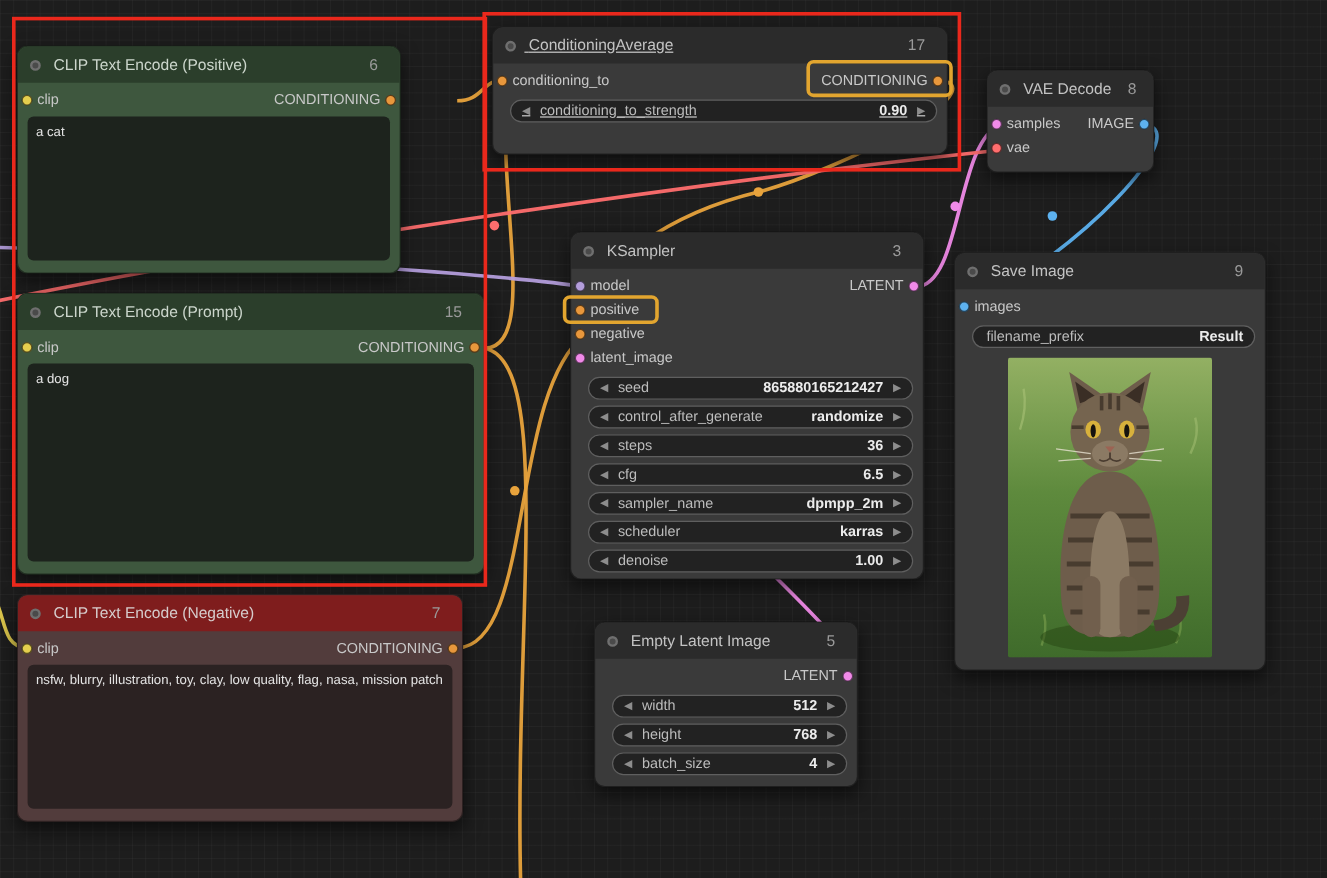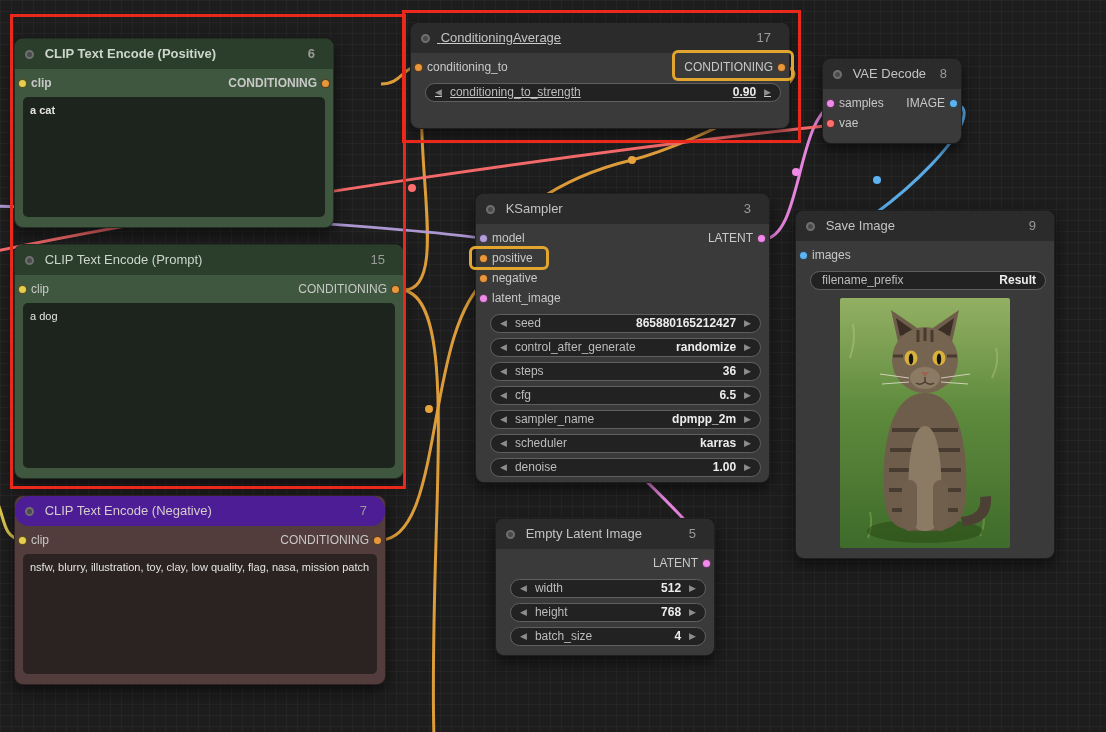--- a/index.html
+++ b/index.html
@@ -28,21 +28,21 @@
   .collapse-dot{
     display:inline-block;width:9px;height:9px;border-radius:50%;
     background:#4a4a4a;border:2px solid #6f6f6f;box-sizing:border-box;
     margin-right:7px;vertical-align:-1px;
   }
   .node-id{position:absolute;right:18px;top:0;color:#9a9a9a;font-size:13px;}
 
   .node.green{background:#3e573e;}
   .node.green .node-header{background:#2b3e2b;color:#ccd6cc;}
   .node.maroon{background:#523c3c;}
-  .node.maroon .node-header{background:#4c1d95;color:#d6cccc;border-radius:14px;}
+  .node.maroon .node-header{background:#7f1d1d;color:#d6cccc;}
 
   .ports{padding-top:4px;}
   .port-row{position:relative;height:20px;line-height:20px;}
   .pdot{
     position:absolute;width:9px;height:9px;border-radius:50%;top:5.5px;
     border:1px solid rgba(0,0,0,0.6);box-sizing:border-box;
   }
   .pdot.in{left:3px;}
   .pdot.out{right:3px;}
   .plabel-in{position:absolute;left:16px;color:#c8c8c8;}
@@ -109,21 +109,21 @@
 
     <path class="wire" stroke="#5db2f0" d="M 954,104 C 996,108 900,212 807,255"></path>
 
     <circle cx="429" cy="409" r="4" fill="#e8a33c"></circle>
     <circle cx="632" cy="160" r="4" fill="#e8a33c"></circle>
     <circle cx="412" cy="188" r="4" fill="#ff6e6e"></circle>
     <circle cx="796" cy="172" r="4" fill="#f08ae8"></circle>
     <circle cx="877" cy="180" r="4" fill="#5db2f0"></circle>
   </svg>
 
-  <div class="node green" style="left:14px;top:38px;width:320px;height:190px;font-weight:bold;">
+  <div class="node green" style="left:14px;top:38px;width:320px;height:190px;">
     <div class="node-header">
       <span class="collapse-dot"></span>
       <span>CLIP Text Encode (Positive)</span>
       <span class="node-id">6</span>
     </div>
     <div class="ports">
       <div class="port-row">
         <span class="pdot in dot-clip"></span>
         <span class="plabel-in">clip</span>
         <span class="plabel-out">CONDITIONING</span>

